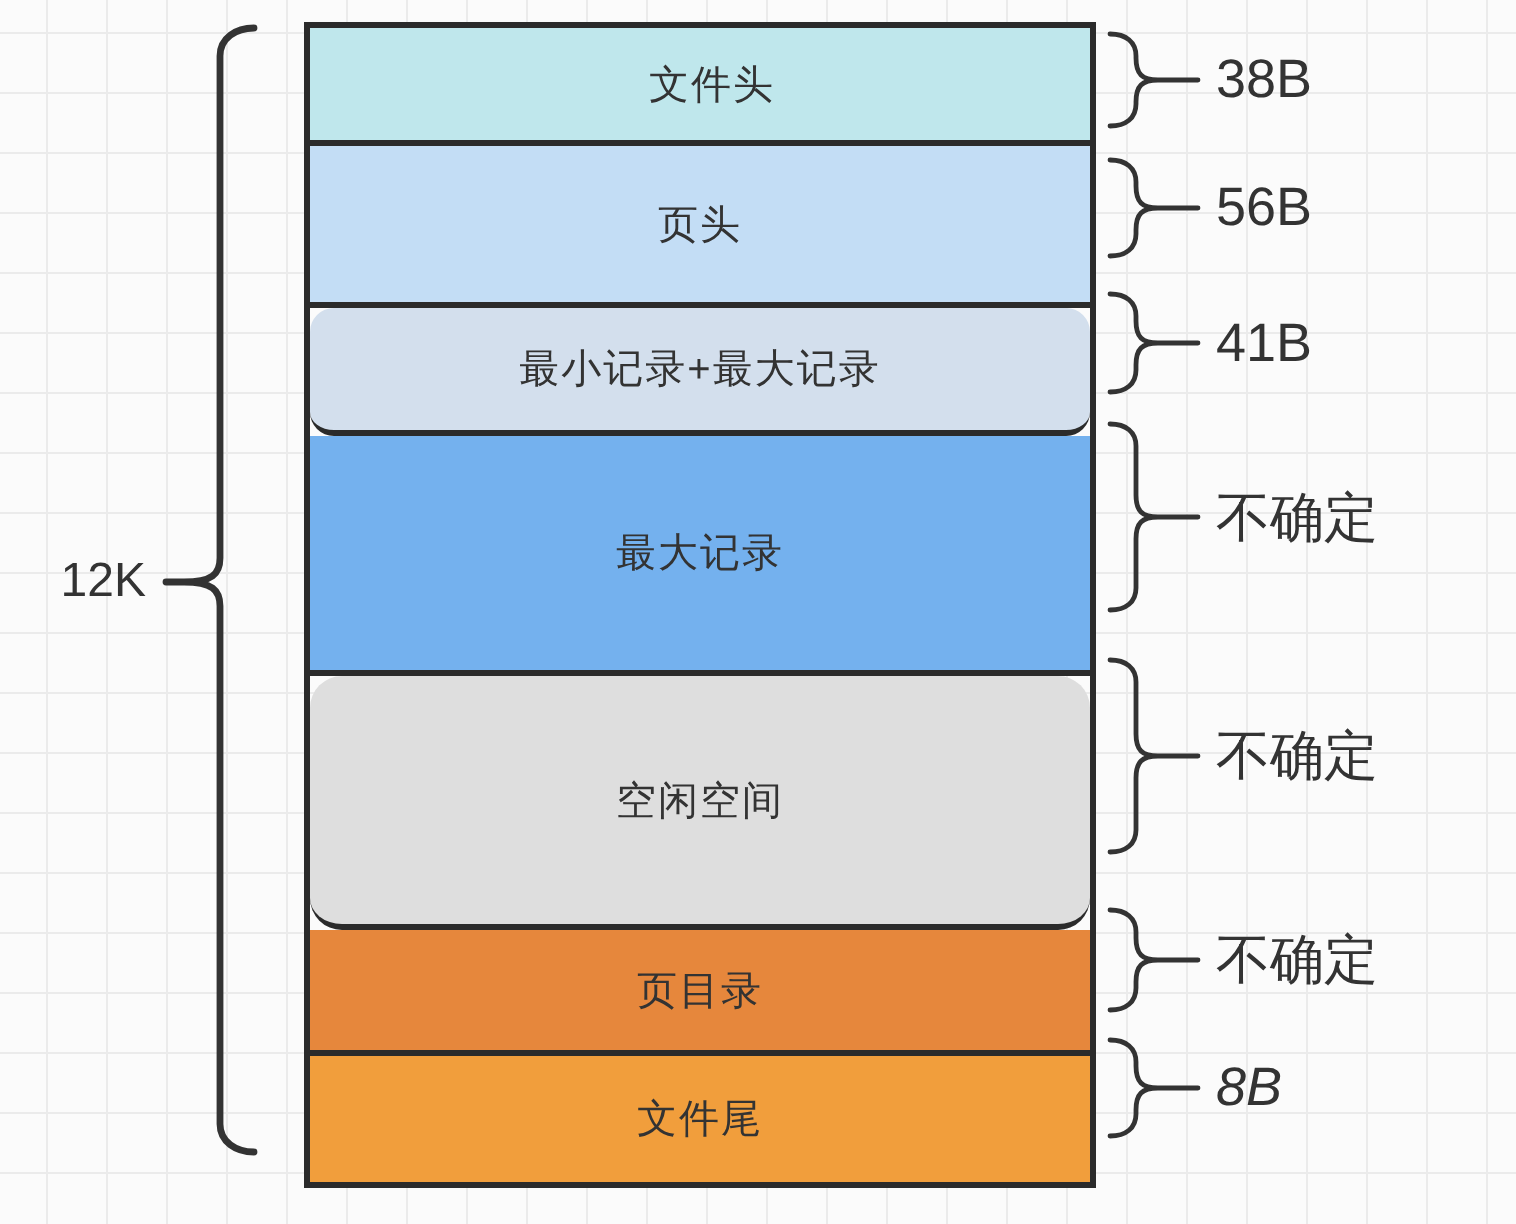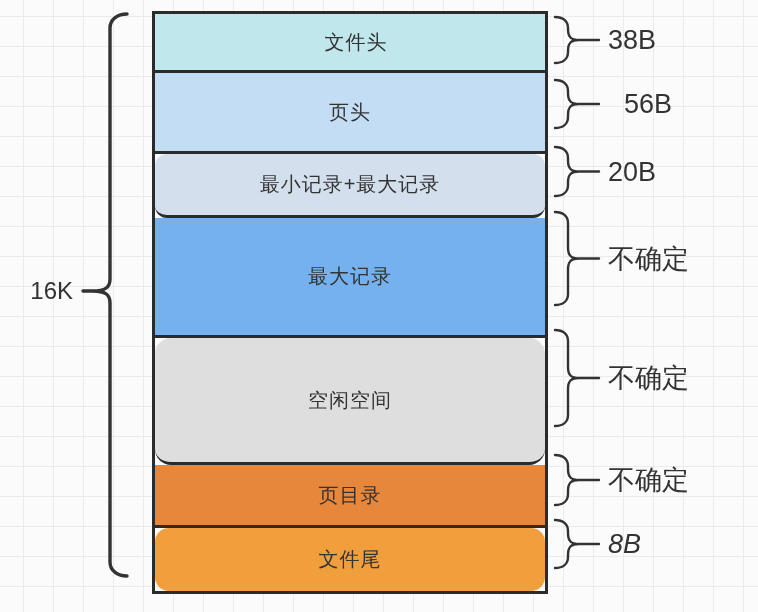--- a/index.html
+++ b/index.html
@@ -75,21 +75,21 @@
     stroke-linejoin: round;
   }
   svg.rbrace path { stroke-width: 2.4px; }
   svg.lbrace path { stroke-width: 3.4px; }
 </style>
 </head>
 <body>
 
 <div class="canvas">
 
-  <div class="total-label">16K</div>
+  <div class="total-label">12K</div>
   <svg class="brace lbrace" style="left:80px; top:12px;" width="50" height="566" viewBox="0 0 50 566">
     <path d="M47 2 C38 2 30 7 30 16 L30 267 C30 275 26 279 12 279 C26 279 30 283 30 291 L30 550 C30 559 38 564 47 564 M12 279 L3 279"></path>
   </svg>
 
   <div class="stack">
     <div class="block b1" style="background-color: rgb(191, 231, 236); padding-left: 12px;">
       <span class="block-label">文件头</span>
     </div>
     <div class="block b2" style="background-color: rgb(195, 221, 245);">
       <span class="block-label">页头</span>
@@ -99,21 +99,21 @@
     </div>
     <div class="block b4" style="background-color: rgb(116, 177, 238);">
       <span class="block-label">最大记录</span>
     </div>
     <div class="block b5" style="background-color: rgb(222, 222, 222); border-radius: 16px;">
       <span class="block-label">空闲空间</span>
     </div>
     <div class="block b6" style="background-color: rgb(230, 135, 60);">
       <span class="block-label">页目录</span>
     </div>
-    <div class="block b7" style="background-color: rgb(241, 158, 60); border-radius: 14px;">
+    <div class="block b7" style="background-color: rgb(241, 158, 60);">
       <span class="block-label">文件尾</span>
     </div>
   </div>
 
   <svg class="brace rbrace" style="left:552px; top:15px;" width="50" height="50" viewBox="0 0 50 50">
     <path d="M3 2 C11 2 16 6 16 13 L16 14 C16 22 19 25 27 25 C19 25 16 28 16 36 L16 37 C16 44 11 48 3 48 M27 25 L47 25"></path>
   </svg>
   <svg class="brace rbrace" style="left:552px; top:78px;" width="50" height="52" viewBox="0 0 50 52">
     <path d="M3 2 C11 2 16 6 16 13 L16 15 C16 23 19 26 27 26 C19 26 16 29 16 37 L16 39 C16 46 11 50 3 50 M27 26 L47 26"></path>
   </svg>
@@ -127,20 +127,20 @@
     <path d="M3 2 C11 2 16 6 16 13 L16 39 C16 47 19 50 27 50 C19 50 16 53 16 61 L16 87 C16 94 11 98 3 98 M27 50 L47 50"></path>
   </svg>
   <svg class="brace rbrace" style="left:552px; top:453px;" width="50" height="54" viewBox="0 0 50 54">
     <path d="M3 2 C11 2 16 6 16 13 L16 16 C16 24 19 27 27 27 C19 27 16 30 16 38 L16 41 C16 48 11 52 3 52 M27 27 L47 27"></path>
   </svg>
   <svg class="brace rbrace" style="left:552px; top:518px;" width="50" height="52" viewBox="0 0 50 52">
     <path d="M3 2 C11 2 16 6 16 13 L16 15 C16 23 19 26 27 26 C19 26 16 29 16 37 L16 39 C16 46 11 50 3 50 M27 26 L47 26"></path>
   </svg>
 
   <div class="size-label" style="top:40px;">38B</div>
-  <div class="size-label" style="top:104px;margin-left:16px;">56B</div>
-  <div class="size-label" style="top:172px;">20B</div>
+  <div class="size-label" style="top:104px;">56B</div>
+  <div class="size-label" style="top:172px;">41B</div>
   <div class="size-label" style="top:259px;">不确定</div>
   <div class="size-label" style="top:378px;">不确定</div>
   <div class="size-label" style="top:480px;">不确定</div>
   <div class="size-label" style="top:544px;font-style:italic;">8B</div>
 
 </div>
 
 </body></html>

